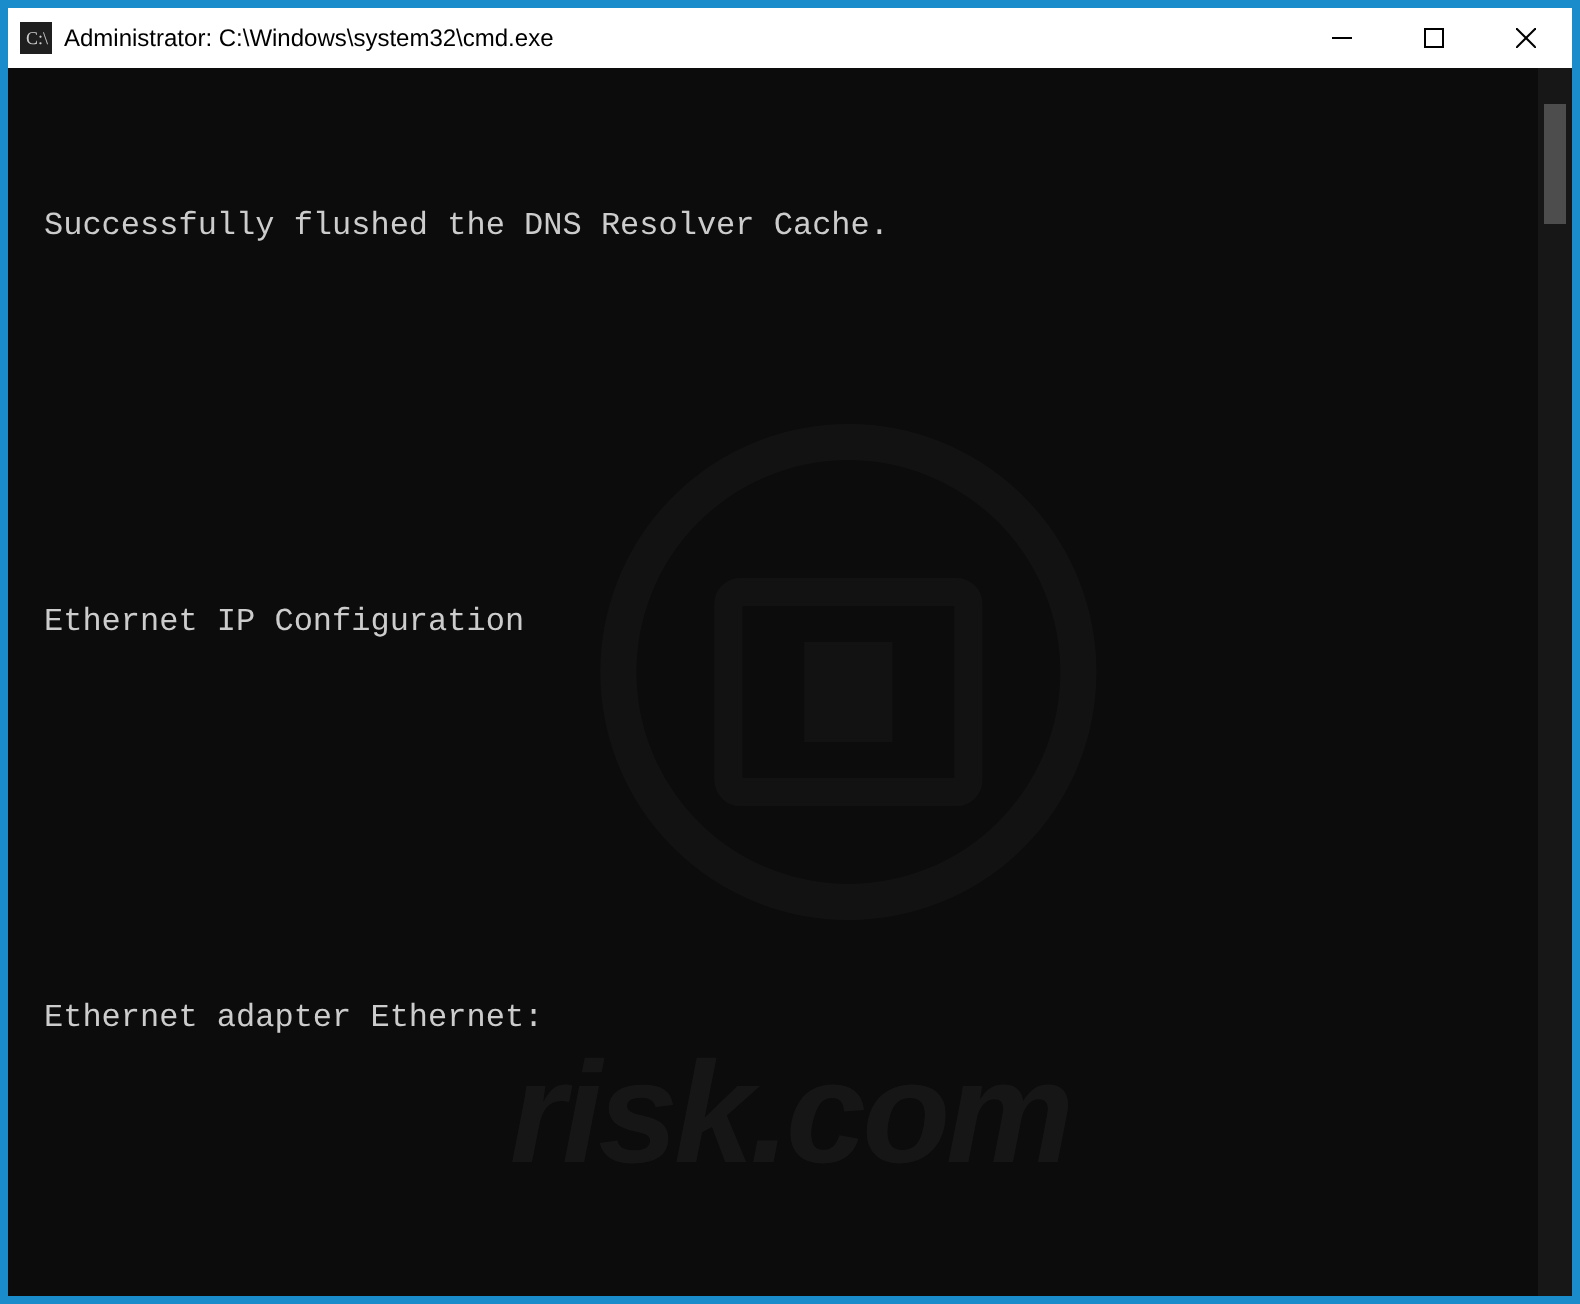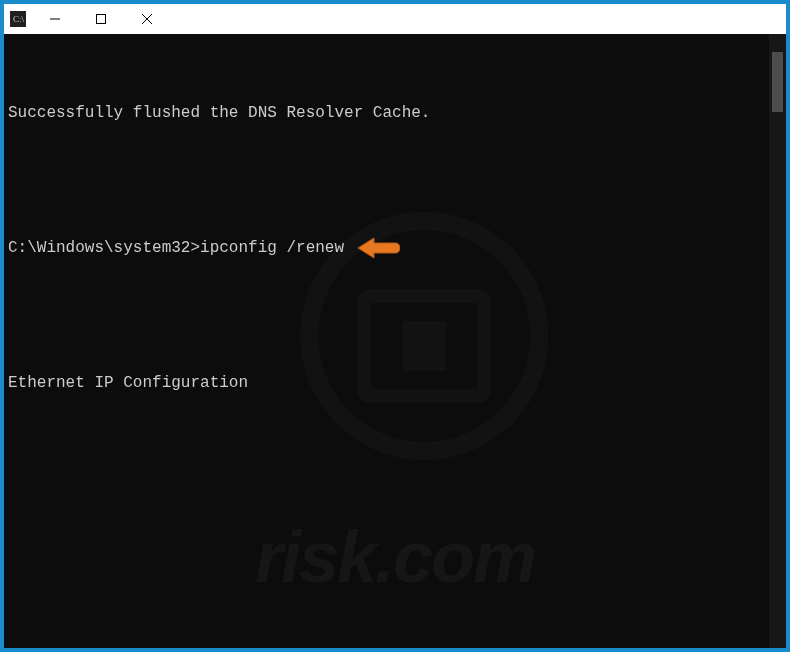--- a/index.html
+++ b/index.html
@@ -58,21 +58,21 @@
       background: transparent;
       border: none;
     }
     .terminal {
       flex: 1;
       background: #0c0c0c;
       color: #cccccc;
       font-family: Consolas, "Courier New", monospace;
       font-size: 16px;
       line-height: 22px;
-      padding: 2px 4px;
+      padding: 2px 18px;
       white-space: pre;
       overflow: hidden;
       position: relative;
     }
     .term-line {
       min-height: 22px;
     }
     .prompt-line {
       display: flex;
       align-items: center;
@@ -126,20 +126,21 @@
 <body>
 
 <div class="window">
   <div class="titlebar">
     <span class="titlebar-icon">
       <svg width="16" height="16" viewBox="0 0 16 16">
         <rect x="0" y="0" width="16" height="16" fill="#1f1f1f"></rect>
         <text x="3" y="11" font-family="Consolas" font-size="9" fill="#ccc">C:\</text>
       </svg>
     </span>
+    <span class="titlebar-text">Administrator: C:\Windows\system32\cmd.exe</span>
     <div class="win-controls">
       <button class="win-btn">
         <svg width="10" height="10" viewBox="0 0 10 10">
             <line x1="0" y1="5" x2="10" y2="5" stroke="#000" stroke-width="1"></line>
           </svg>
       </button>
       <button class="win-btn">
         <svg width="10" height="10" viewBox="0 0 10 10">
             <rect x="0.5" y="0.5" width="9" height="9" fill="none" stroke="#000" stroke-width="1"></rect>
           </svg>
@@ -156,32 +157,25 @@
   <div class="terminal">
     <div class="watermark-logo">
       <svg width="260" height="260" viewBox="0 0 260 260">
         <circle cx="130" cy="130" r="115" fill="none" stroke="#888" stroke-width="18"></circle>
         <rect x="70" y="90" width="120" height="100" rx="6" fill="none" stroke="#888" stroke-width="14"></rect>
         <rect x="108" y="115" width="44" height="50" fill="#888"></rect>
       </svg>
     </div>
     <div class="term-line">Successfully flushed the DNS Resolver Cache.</div>
     <div class="term-line"></div>
-    <div class="term-line prompt-line">
-      <span>C:\Windows\system32&gt;</span><span>ipconfig /renew</span>
-      <span class="arrow-annotation">
-        <svg width="44" height="28" viewBox="0 0 44 28">
-          <path d="M 2 14 L 18 4 L 18 9 L 40 9 C 42 9 44 11 44 14 C 44 17 42 19 40 19 L 18 19 L 18 24 Z" fill="#e87722" stroke="#b35a17" stroke-width="1"></path>
-        </svg>
-      </span>
-    </div>
     <div class="term-line"></div>
     <div class="term-line">Ethernet IP Configuration</div>
     <div class="term-line"></div>
     <div class="term-line"></div>
+    <div class="term-line">Ethernet adapter Ethernet:</div>
     <div class="term-line"></div>
     
     
     
     
     
     
     
     
     

